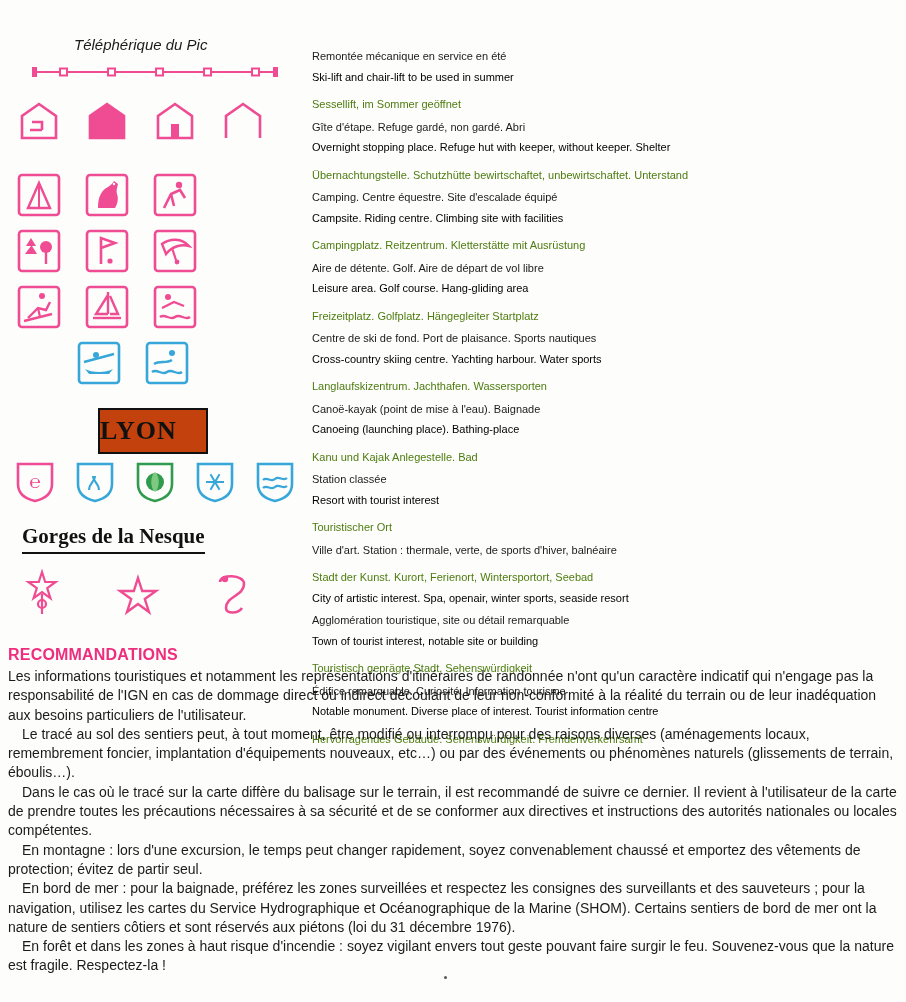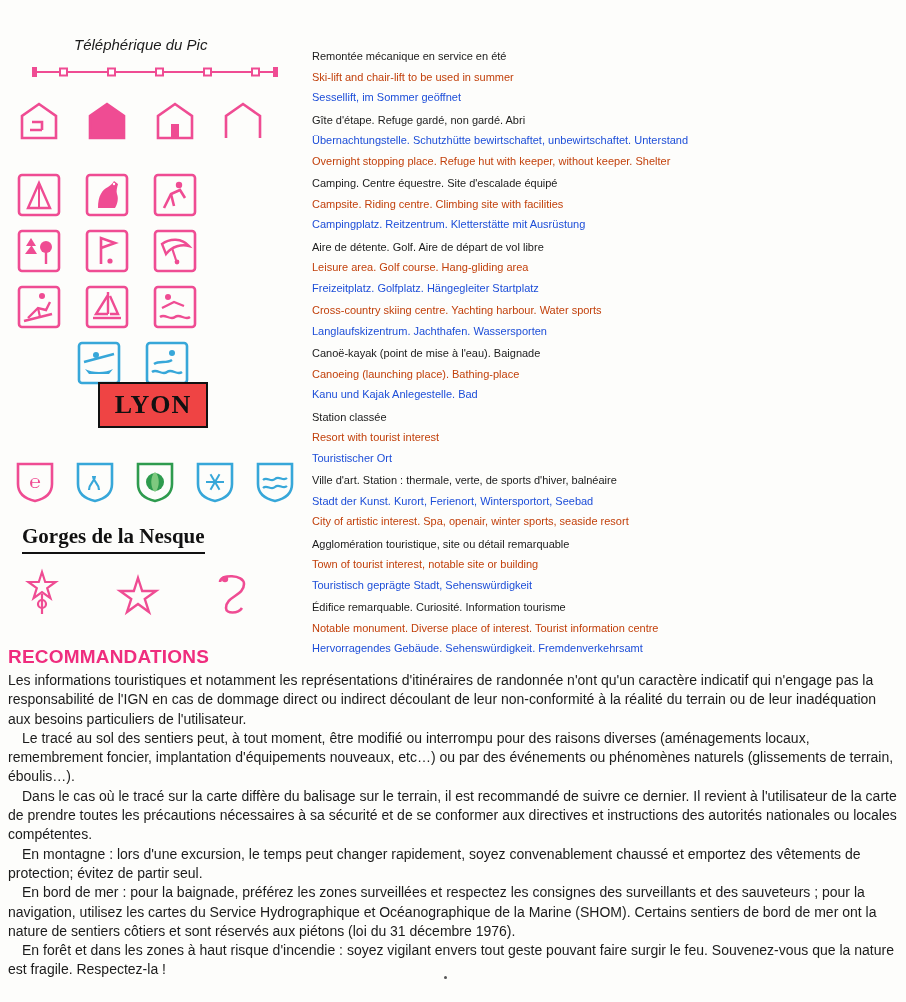--- a/index.html
+++ b/index.html
@@ -44,22 +44,22 @@
 
   .entry {
     margin-bottom: 2px;
   }
   .line {
     font-size: 11px;
     line-height: 20.5px;
     white-space: nowrap;
   }
   .fr { color: #1b1b1b; }
-  .en { color: #c2410c; }
-  .de { color: #1d4ed8; }
+  .en { color: #000000; }
+  .de { color: #4d7c0f; margin-top: 7px; }
 
   
   .tele-title {
     position: absolute;
     left: 74px;
     top: 36px;
     font-style: italic;
     font-size: 15px;
     color: #1b1b1b;
     white-space: nowrap;
@@ -81,28 +81,27 @@
     height: 46px;
     margin-right: 22px;
     position: relative;
   }
   .icon-box svg { display: block; }
 
   
   .lyon-box {
     position: absolute;
     left: 98px;
-    top: 382px;
+    top: 408px;
     width: 106px;
     height: 42px;
     border: 2.5px solid #111;
-    background: #ef4444;
+    background: #c2410c;
     display: flex;
     align-items: center;
-    justify-content: center;
   }
   .lyon-box span {
     font-family: "Liberation Serif", serif;
     font-weight: bold;
     font-size: 26px;
     letter-spacing: 1px;
     color: #111;
   }
 
   
@@ -146,21 +145,21 @@
   
   .reco {
     position: absolute;
     left: 8px;
     top: 646px;
     width: 890px;
   }
   .reco-title {
     color: #ef2d7e;
     font-weight: bold;
-    font-size: 19px;
+    font-size: 16px;
     letter-spacing: 0.2px;
     margin-bottom: 3px;
   }
   .reco p {
     margin: 0;
     font-size: 14px;
     line-height: 19.3px;
     color: #1b1b1b;
     text-align: left;
   }
@@ -397,37 +396,38 @@
     <div class="text-col">
 
       <div class="entry">
         <div class="line fr">Remontée mécanique en service en été</div>
         <div class="line en">Ski-lift and chair-lift to be used in summer</div>
         <div class="line de">Sessellift, im Sommer geöffnet</div>
       </div>
 
       <div class="entry">
         <div class="line fr">Gîte d'étape. Refuge gardé, non gardé. Abri</div>
+        <div class="line en">Overnight stopping place. Refuge hut with keeper, without keeper. Shelter</div>
         <div class="line de">Übernachtungstelle. Schutzhütte bewirtschaftet, unbewirtschaftet. Unterstand</div>
-        <div class="line en">Overnight stopping place. Refuge hut with keeper, without keeper. Shelter</div>
       </div>
 
       <div class="entry">
         <div class="line fr">Camping. Centre équestre. Site d'escalade équipé</div>
         <div class="line en">Campsite. Riding centre. Climbing site with facilities</div>
         <div class="line de">Campingplatz. Reitzentrum. Kletterstätte mit Ausrüstung</div>
       </div>
 
       <div class="entry">
         <div class="line fr">Aire de détente. Golf. Aire de départ de vol libre</div>
         <div class="line en">Leisure area. Golf course. Hang-gliding area</div>
         <div class="line de">Freizeitplatz. Golfplatz. Hängegleiter Startplatz</div>
       </div>
 
       <div class="entry">
+        <div class="line fr">Centre de ski de fond. Port de plaisance. Sports nautiques</div>
         <div class="line en">Cross-country skiing centre. Yachting harbour. Water sports</div>
         <div class="line de">Langlaufskizentrum. Jachthafen. Wassersporten</div>
       </div>
 
       <div class="entry">
         <div class="line fr">Canoë-kayak (point de mise à l'eau). Baignade</div>
         <div class="line en">Canoeing (launching place). Bathing-place</div>
         <div class="line de">Kanu und Kajak Anlegestelle. Bad</div>
       </div>
 

